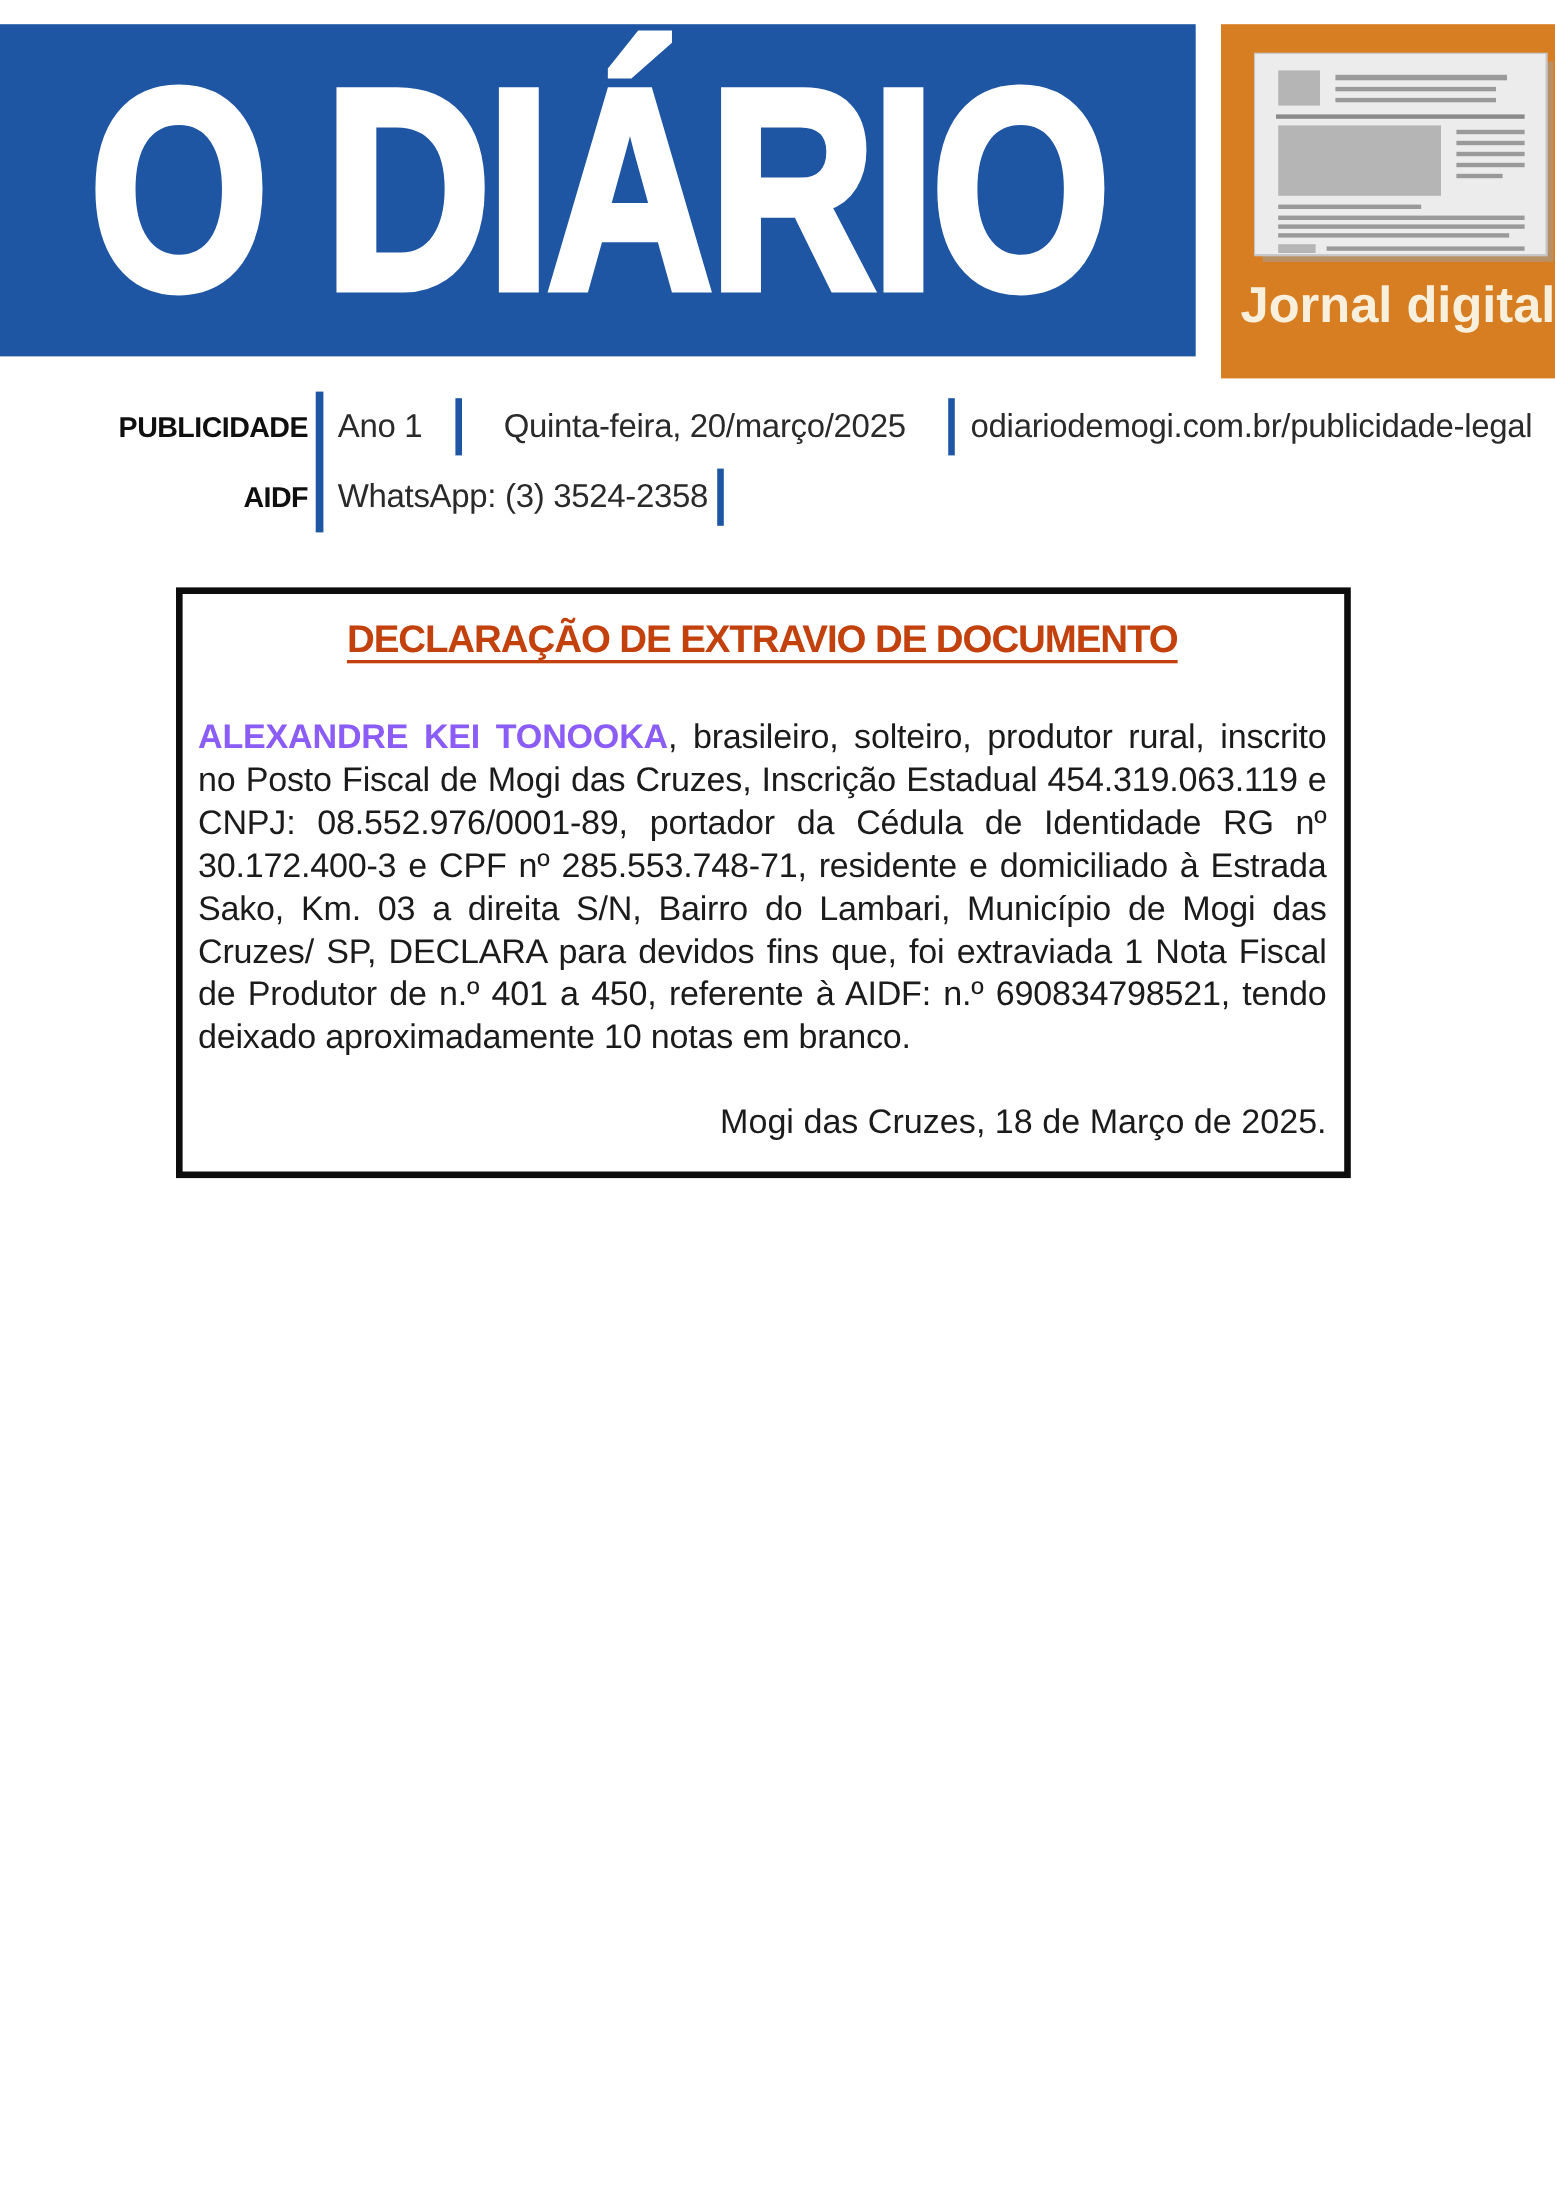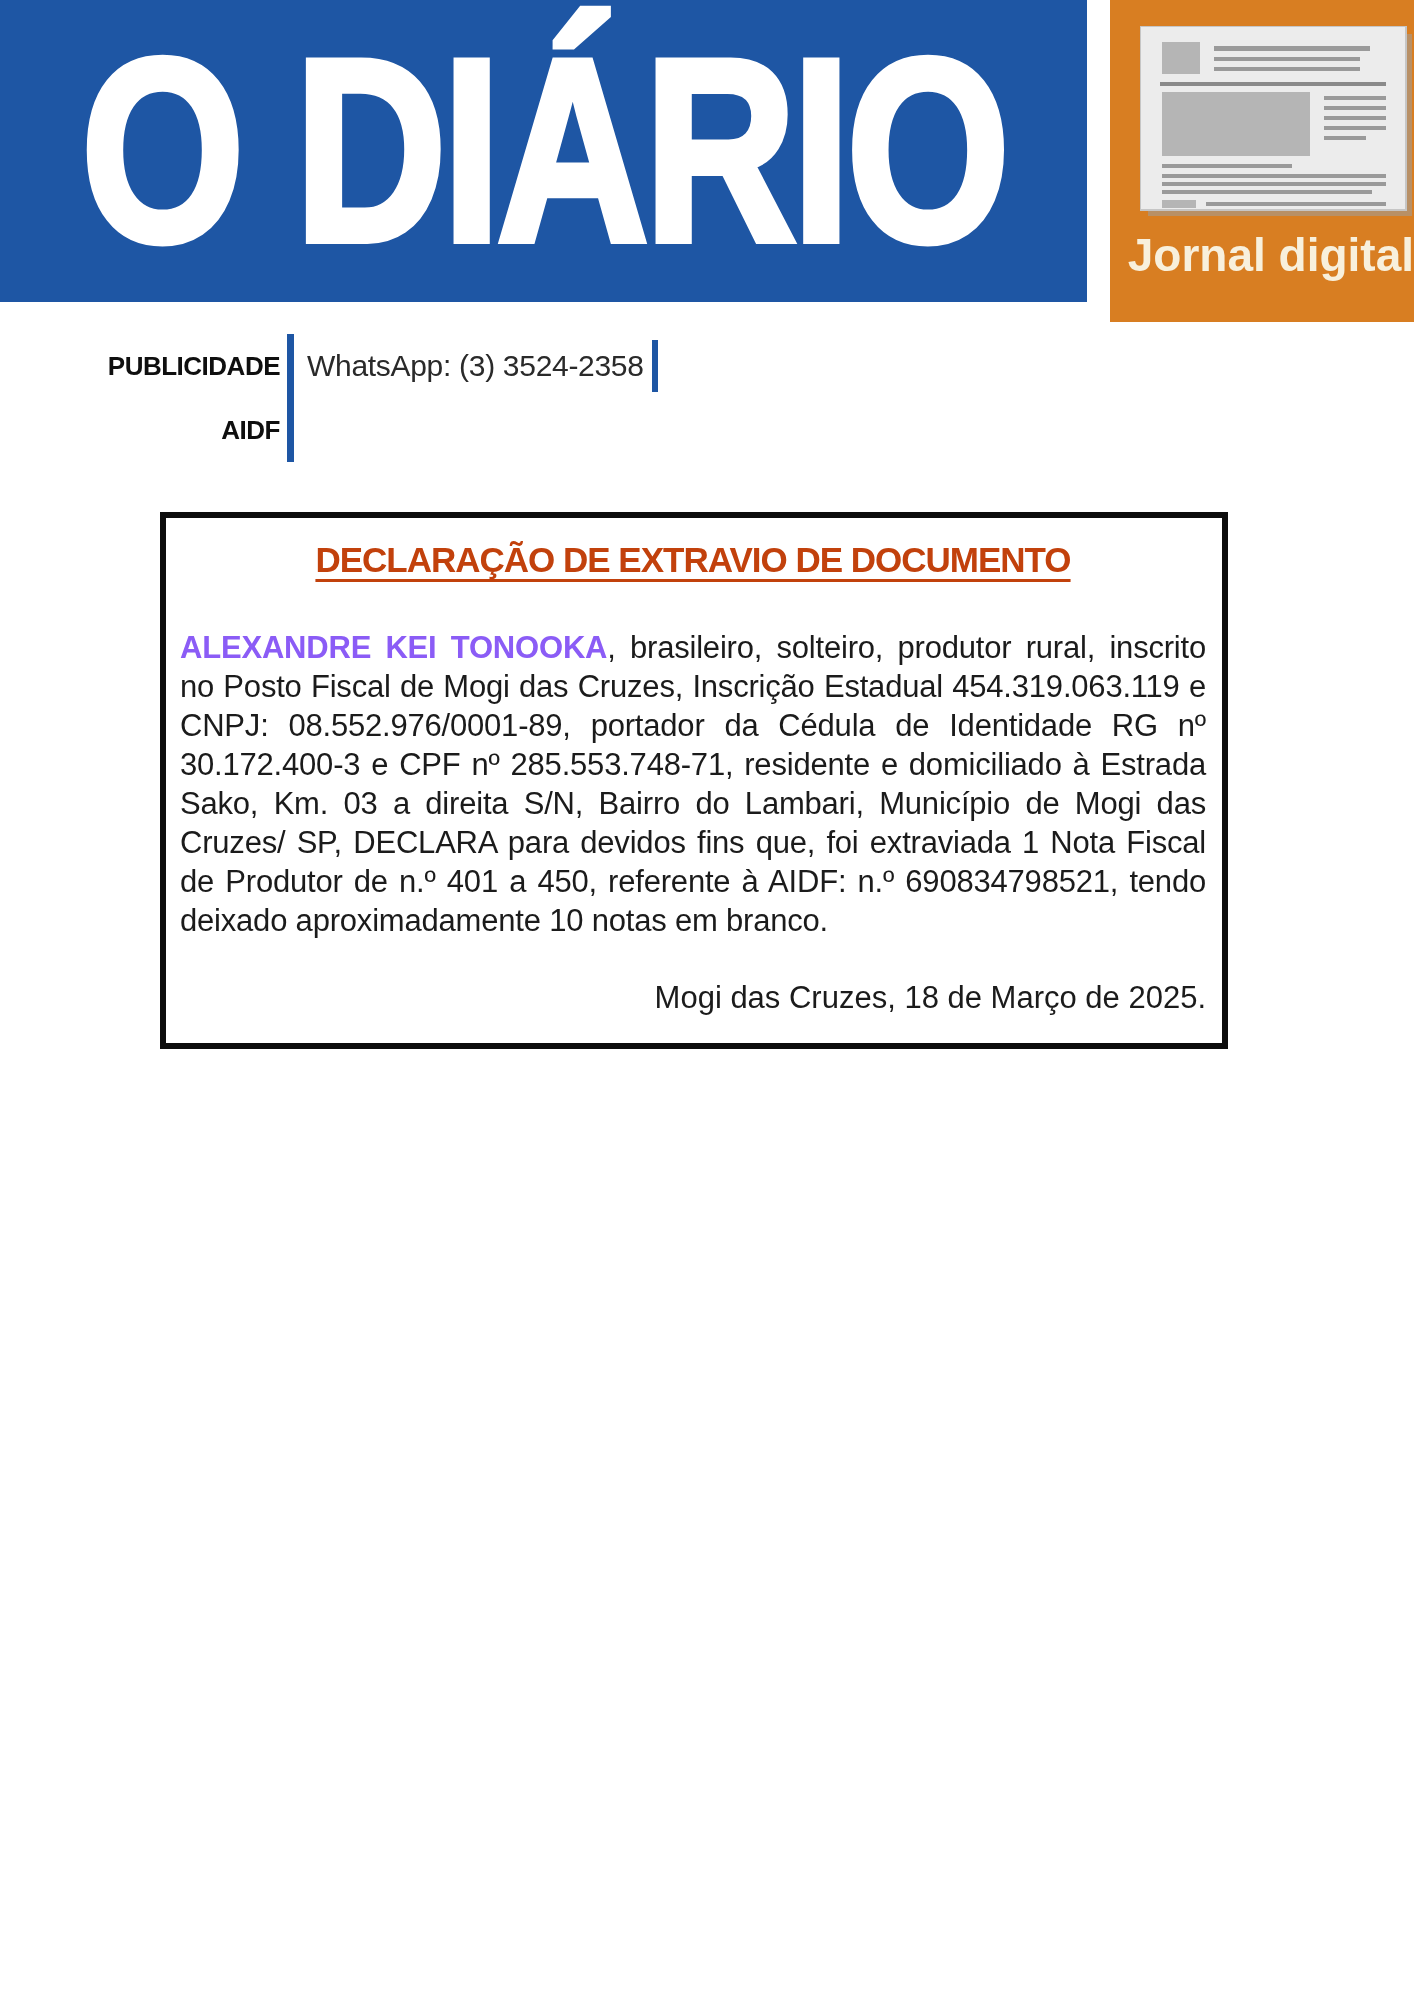--- a/index.html
+++ b/index.html
@@ -7,21 +7,21 @@
   body {
     width: 1414px; height: 2000px;
     background: #ffffff;
     font-family: "Liberation Sans", "DejaVu Sans", sans-serif;
     color: #1b1b1b;
     overflow: hidden;
     position: relative;
   }
 
   
-  .masthead { position: relative; width: 1414px; height: 322px; }
+  .masthead { position: relative; width: 1414px; height: 322px; margin-top: 22px; }
   .blue-banner {
     position: absolute; left: 0; top: 0;
     width: 1087px; height: 302px;
     background: #1e56a4;
     display: flex; align-items: center; justify-content: center;
     overflow: hidden;
   }
   .blue-banner .logo-text {
     color: #ffffff;
     font-size: 210px; font-weight: bold;
@@ -136,20 +136,27 @@
 </header>
 
 <section class="pub-header">
   <div class="pub-label">
     <div>PUBLICIDADE</div>
     <div>AIDF</div>
   </div>
   <div class="vbar-tall"></div>
   <div class="info-col">
     <div class="info-row">
+      <span class="edition-cell">Ano 1</span>
+      <span class="vbar-short"></span>
+      <span class="date-cell">Quinta-feira, 20/março/2025</span>
+      <span class="vbar-short"></span>
+      <span class="site-cell">odiariodemogi.com.br/publicidade-legal</span>
+    </div>
+    <div class="info-row">
       <span class="whatsapp-cell">WhatsApp: (3) 3524-2358</span>
       <span class="vbar-short"></span>
     </div>
   </div>
 </section>
 
 <main>
   <article class="notice-box">
     <h1 class="notice-title">DECLARAÇÃO DE EXTRAVIO DE DOCUMENTO</h1>
     <p class="notice-body"><span class="declarant">ALEXANDRE KEI TONOOKA</span><span>, brasileiro, solteiro, produtor rural, inscrito no Posto Fiscal de Mogi das Cruzes, Inscrição Estadual 454.319.063.119 e CNPJ: 08.552.976/0001-89, portador da Cédula de Identidade RG nº 30.172.400-3 e CPF nº 285.553.748-71, residente e domiciliado à Estrada Sako, Km. 03 a direita S/N, Bairro do Lambari, Município de Mogi das Cruzes/ SP, DECLARA para devidos fins que, foi extraviada 1 Nota Fiscal de Produtor de n.º 401 a 450, referente à AIDF: n.º 690834798521, tendo deixado aproximadamente 10 notas em branco.</span></p>

